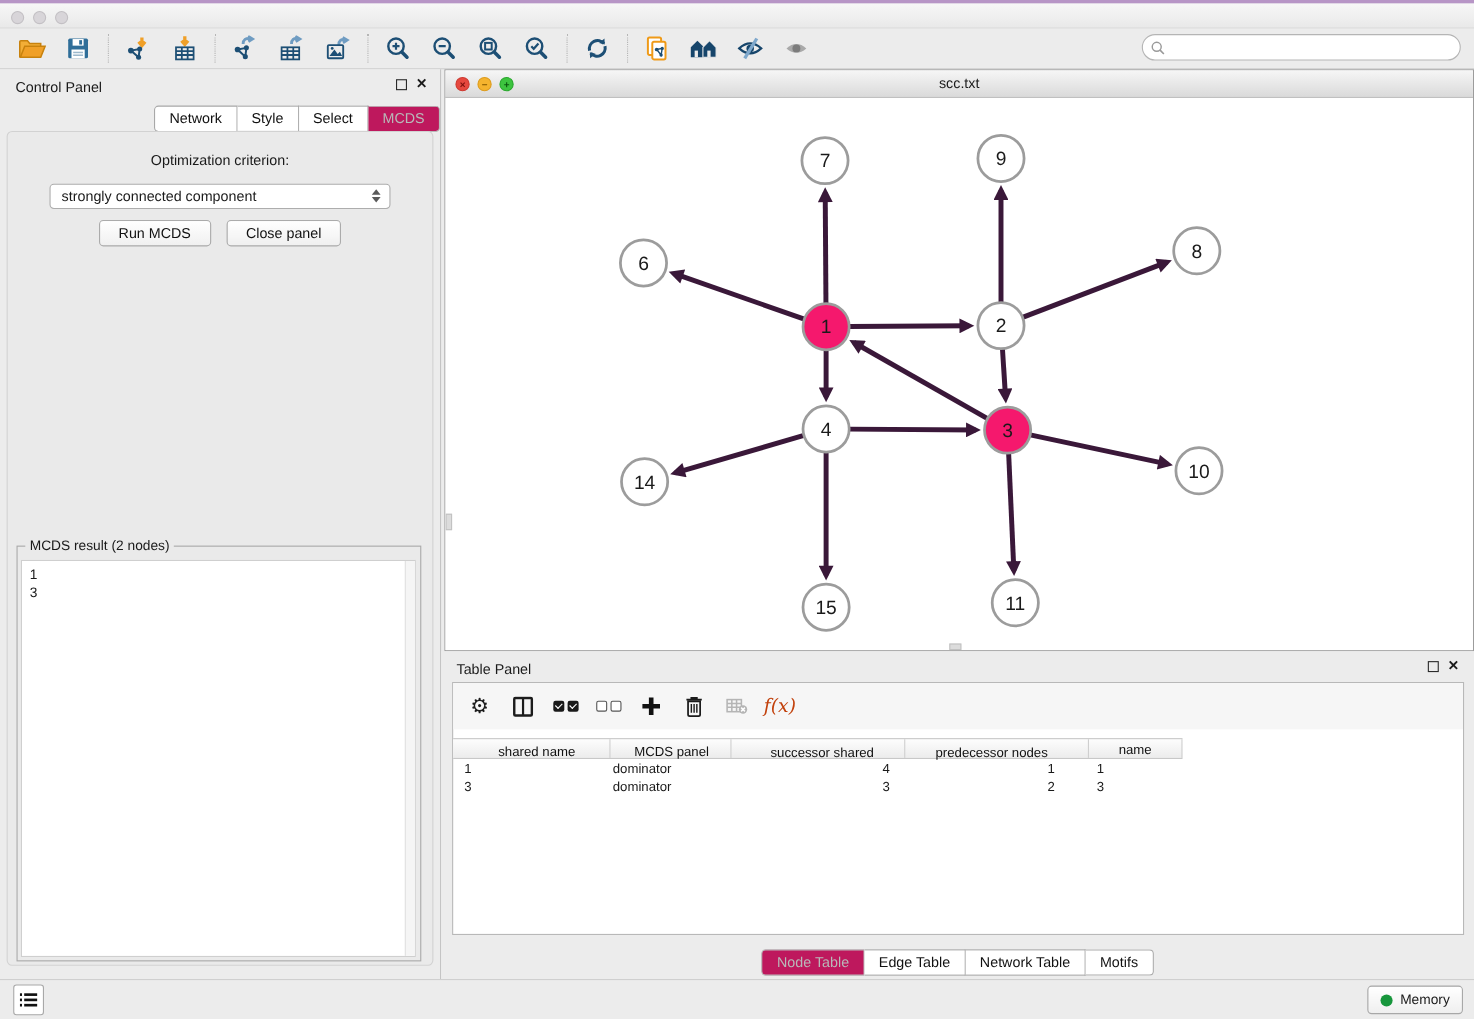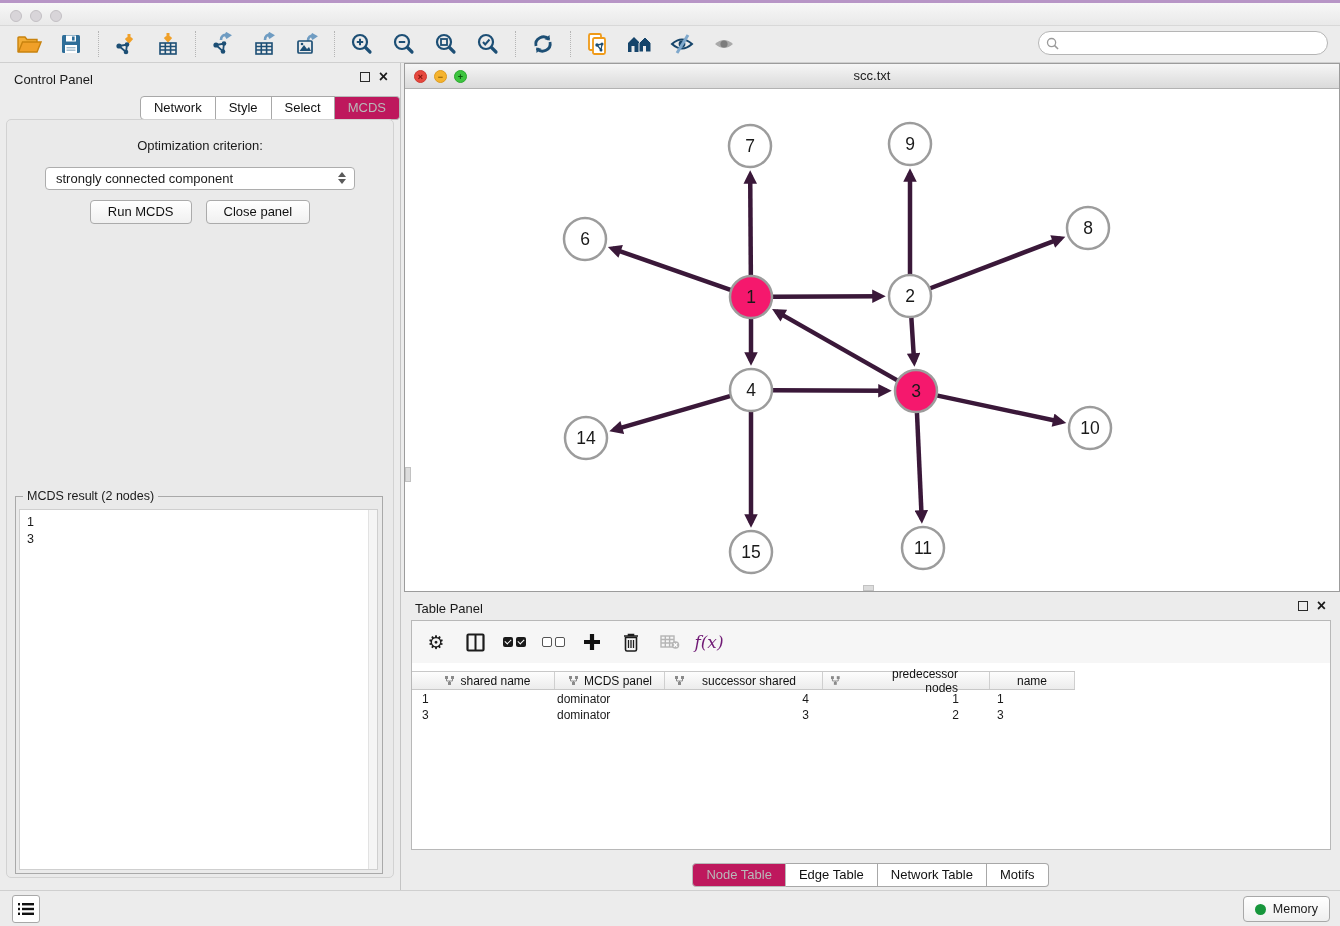--- a/index.html
+++ b/index.html
@@ -79,26 +79,26 @@
   .tp-main { position:absolute; left:10px; right:9px; top:28px; height:230px; background:#fff; border:1px solid #b8b8b8; }
   .tp-toolbar { position:relative; height:42px; background:#f6f6f6; display:flex; align-items:center; padding-left:12px; gap:15px; }
   .tpi { display:flex; align-items:center; justify-content:center; width:24px; height:24px; }
   .gear-glyph { font-family:"DejaVu Sans",sans-serif; font-size:19px; color:#1c1c1c; }
   .chkpair { display:flex; gap:3px; }
   .chk { width:10px; height:10px; }
   .chk.filled { background:#1a1a1a; border-radius:2px; position:relative; }
   .chk.filled:after { content:""; position:absolute; left:2px; top:2px; width:5px; height:3px;
     border-left:1.6px solid #fff; border-bottom:1.6px solid #fff; transform:rotate(-45deg); }
   .chk.empty { border:1.4px solid #555; border-radius:2px; background:#fff; }
-  .fx { font-family:"DejaVu Serif",serif; font-style:italic; font-size:17px; color:#701a75; }
+  .fx { font-family:"DejaVu Serif",serif; font-style:italic; font-size:17px; color:#c2410c; }
 
   .thead { position:absolute; left:0; top:50px; display:flex; height:19px;
     background:linear-gradient(#fdfdfd,#ececec); border-top:1px solid #c8c8c8; border-bottom:1px solid #c8c8c8; }
   .hcell { display:flex; align-items:center; justify-content:center; gap:5px; font-size:12px;
-    border-right:1px solid #cfcfcf; color:#111; }
+    border-right:1px solid #cfcfcf; color:#111;flex-direction:column; }
   .tbody { position:absolute; left:0; right:0; top:70px; }
   .trow { display:flex; height:16px; align-items:center; font-size:12px; }
   .tcell { overflow:hidden; white-space:nowrap; }
   .c0 { width:143px; padding-left:10px; }
   .c1 { width:110px; padding-left:2px; }
   .c2 { width:158px; text-align:right; padding-right:14px; }
   .c3 { width:167px; text-align:right; padding-right:31px; }
   .c4 { width:85px; padding-left:7px; }
 
   .tp-tabs { position:absolute; left:0; right:0; bottom:3px; display:flex; justify-content:center; }

